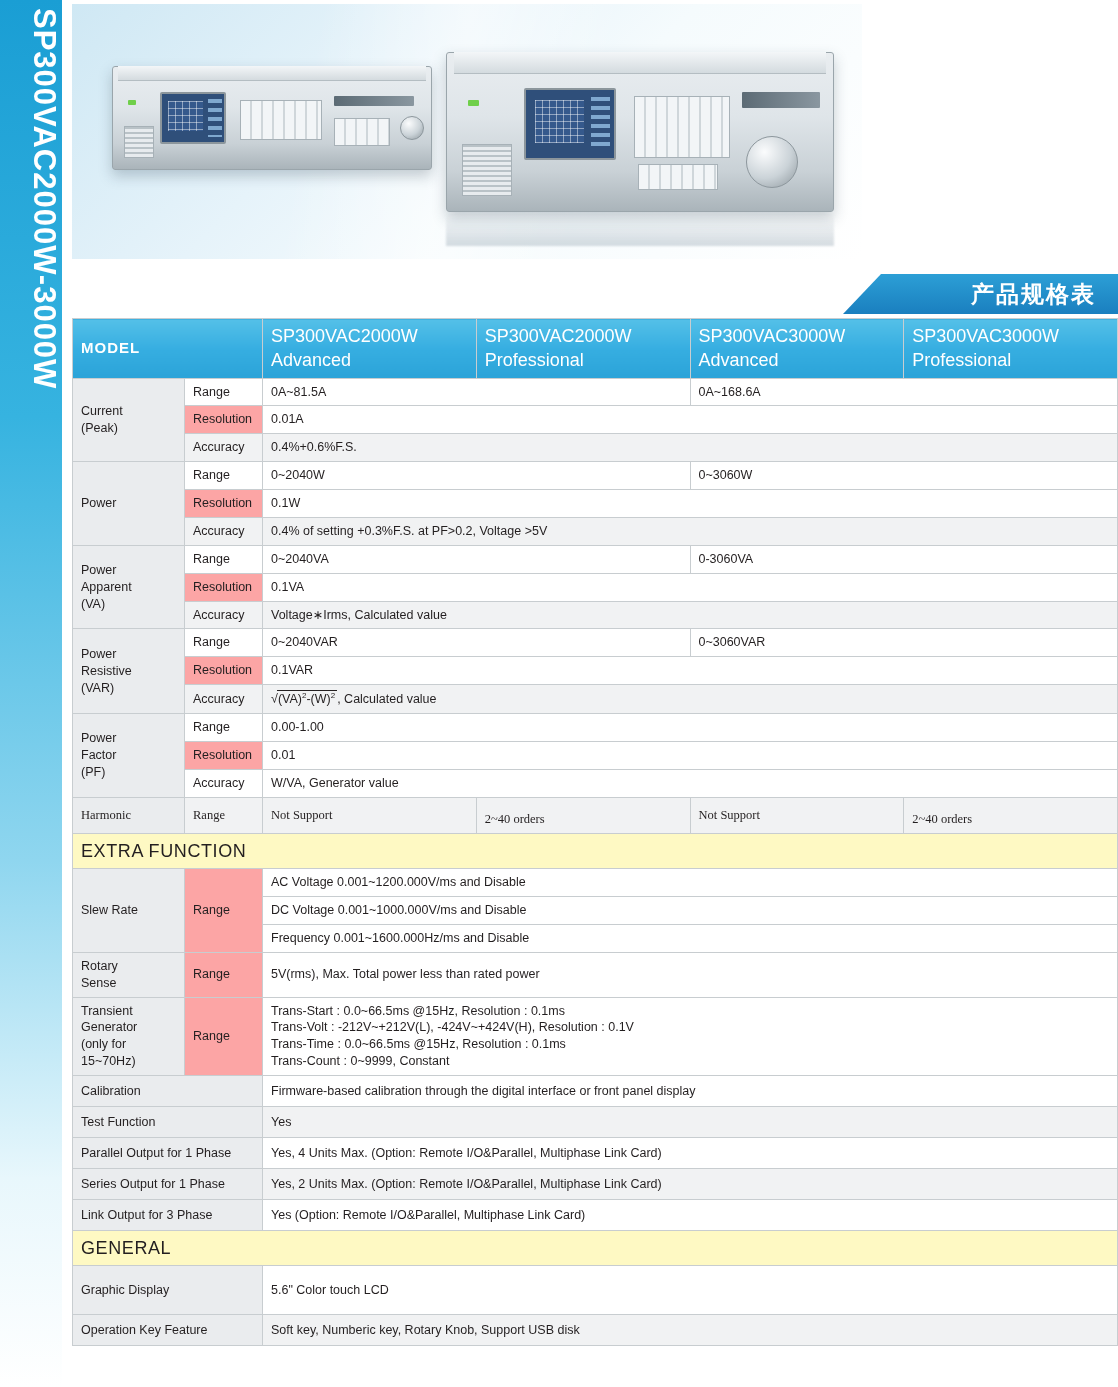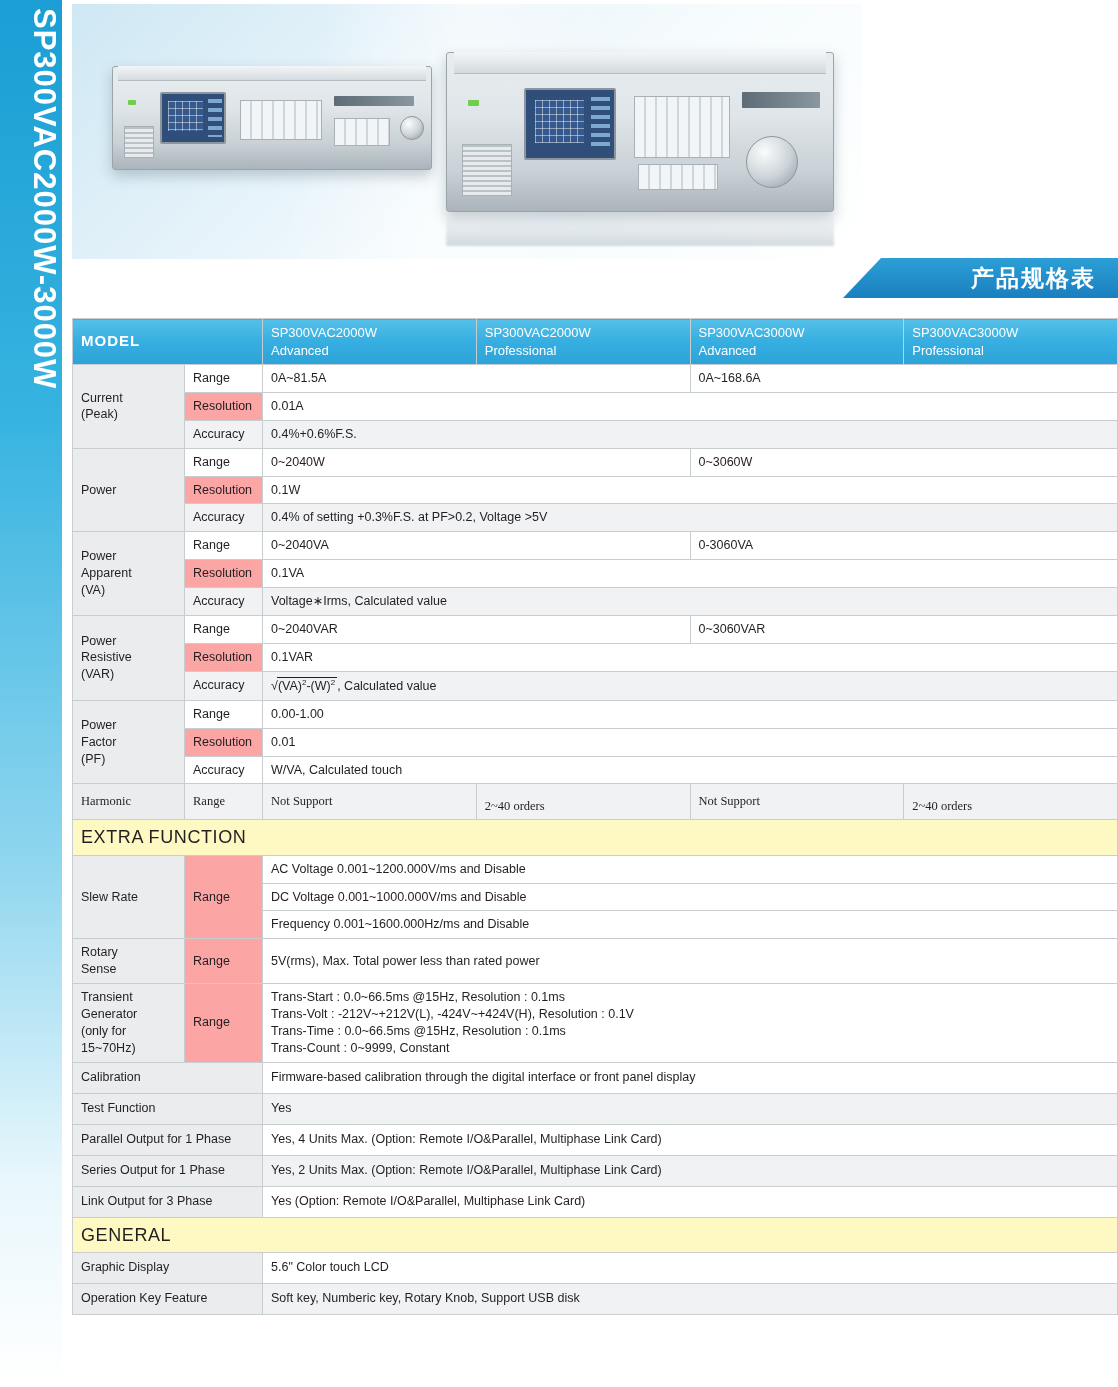--- a/index.html
+++ b/index.html
@@ -116,21 +116,21 @@
   .reflection {
     position: absolute;
     background: linear-gradient(to bottom, rgba(120,140,155,0.30), rgba(120,140,155,0));
     filter: blur(1px);
     transform: scaleY(-1);
   }
 
   
   .banner-wrap {
     position: absolute;
-    left: 843px; top: 258px;
+    left: 843px; top: 274px;
     width: 275px; height: 40px;
   }
   .banner {
     position: absolute; left: 0; top: 0; width: 100%; height: 100%;
     background: linear-gradient(to bottom, #2c9fd6, #1a7fbf);
     clip-path: polygon(38px 0, 100% 0, 100% 100%, 0 100%);
     display: flex;
     align-items: center;
     justify-content: flex-end;
     padding-right: 22px;
@@ -153,21 +153,21 @@
     padding: 5px 8px;
     vertical-align: middle;
     text-align: left;
     font-weight: normal;
     line-height: 1.35;
   }
   .hdr {
     background: linear-gradient(to bottom, #54c0e8 0%, #36aee1 50%, #2ba3d8 100%);
     color: #ffffff;
     height: 46px;
-    font-size: 13px;
+    font-size: 18px;
   }
   .hdr.model {
     font-size: 15px; font-weight: bold; letter-spacing: 1px;
   }
   .rowlabel {
     background: #eaecee;
     width: 112px;
     color: #231f20;
   }
   .sublabel {
@@ -343,21 +343,21 @@
 (PF)</td>
     <td class="sublabel val">Range</td>
     <td class="val" colspan="4">0.00-1.00</td>
   </tr>
   <tr>
     <td class="sublabel">Resolution</td>
     <td class="val" colspan="4">0.01</td>
   </tr>
   <tr>
     <td class="sublabel val">Accuracy</td>
-    <td class="val" colspan="4">W/VA, Calculated touch</td>
+    <td class="val" colspan="4">W/VA, Generator value</td>
   </tr>
 
   <tr style="height:36px;font-family:Liberation Serif, serif;">
     <td class="rowlabel">Harmonic</td>
     <td class="sublabel valgrey">Range</td>
     <td class="valgrey">Not Support</td>
     <td class="valgrey" style="vertical-align:bottom">2~40 orders</td>
     <td class="valgrey">Not Support</td>
     <td class="valgrey" style="vertical-align:bottom">2~40 orders</td>
   </tr>
@@ -416,21 +416,21 @@
     <td class="valgrey" colspan="4">Yes, 2 Units Max. (Option: Remote I/O&amp;Parallel, Multiphase Link Card)</td>
   </tr>
   <tr style="height:31px;padding-left:31px;">
     <td class="wide-label nowrap" colspan="2">Link Output for 3 Phase</td>
     <td class="val" colspan="4">Yes (Option: Remote I/O&amp;Parallel, Multiphase Link Card)</td>
   </tr>
 
   <tr>
     <td class="sectionbar" colspan="6">GENERAL</td>
   </tr>
-  <tr style="height:31px;border-radius:6px;">
+  <tr style="height:49px;border-radius:6px;">
     <td class="wide-label" colspan="2">Graphic Display</td>
     <td class="val" colspan="4">5.6" Color touch LCD</td>
   </tr>
   <tr style="height:31px;">
     <td class="wide-label" colspan="2">Operation Key Feature</td>
     <td class="valgrey" colspan="4">Soft key, Numberic key, Rotary Knob, Support USB disk</td>
   </tr>
 </tbody>
   </table>
 

